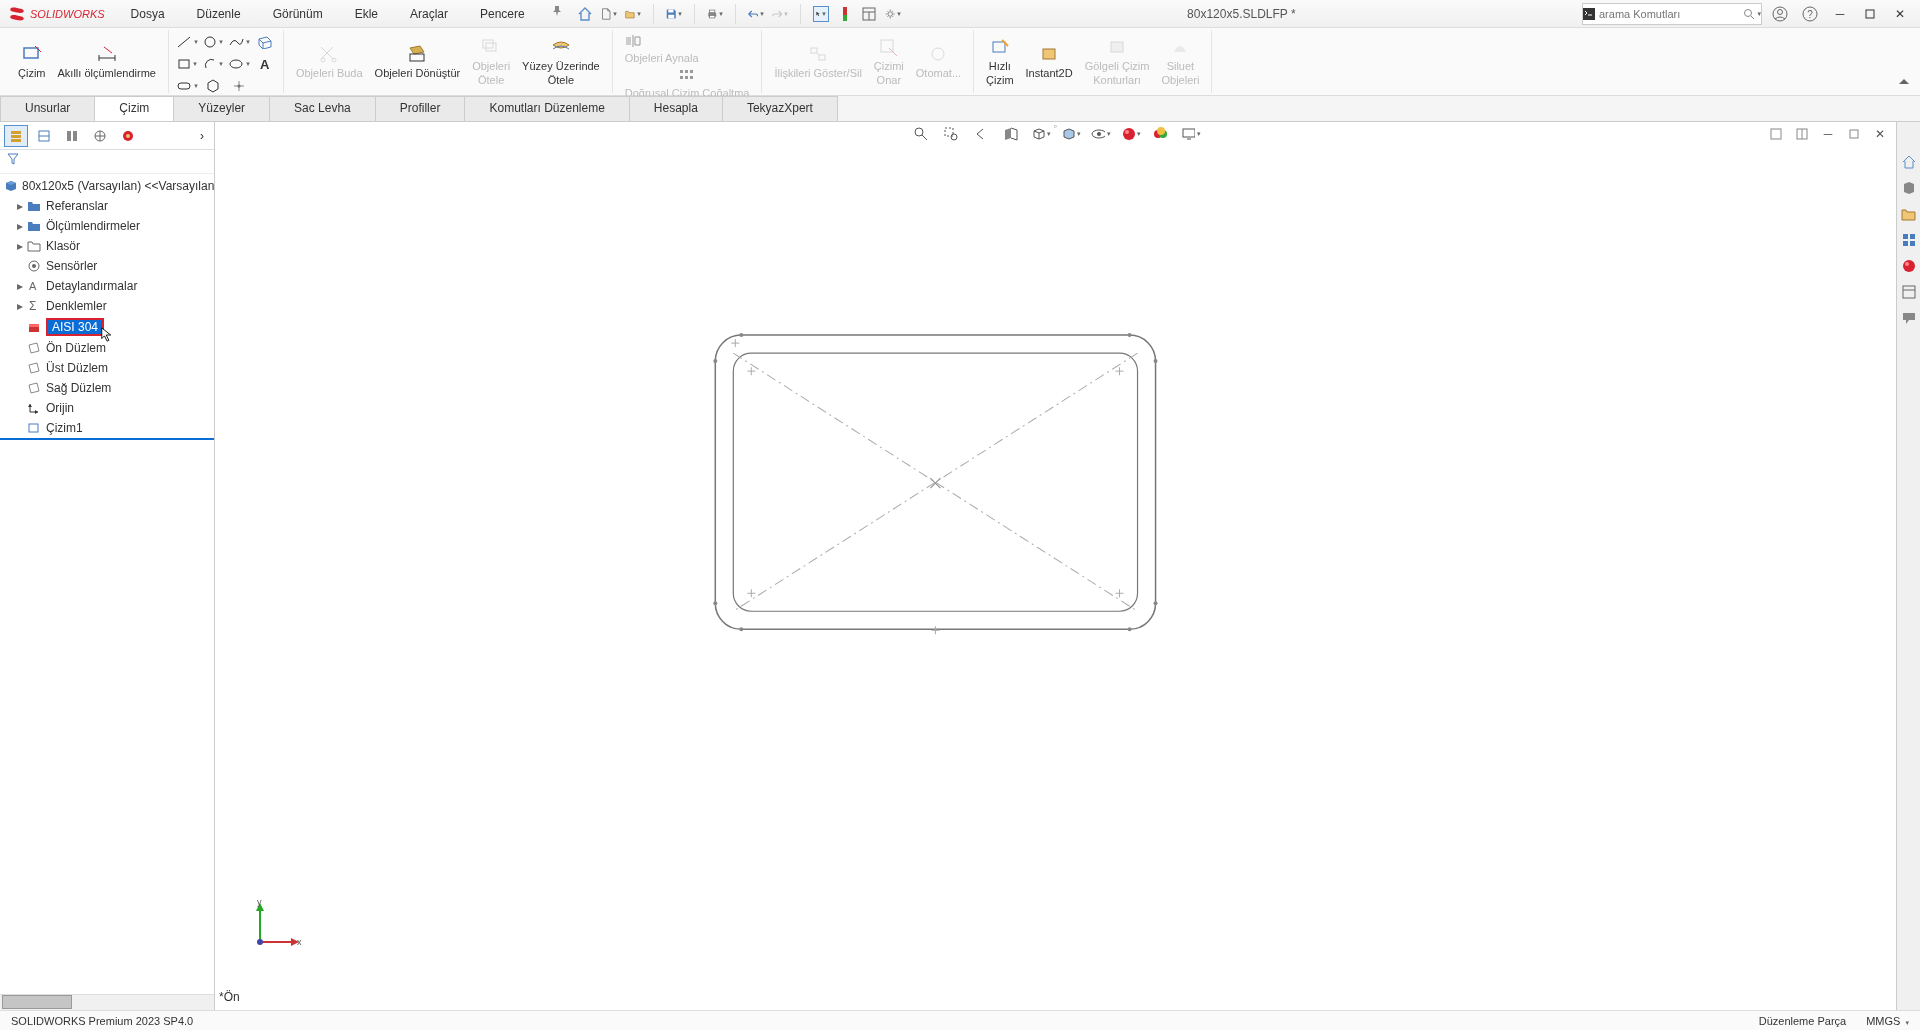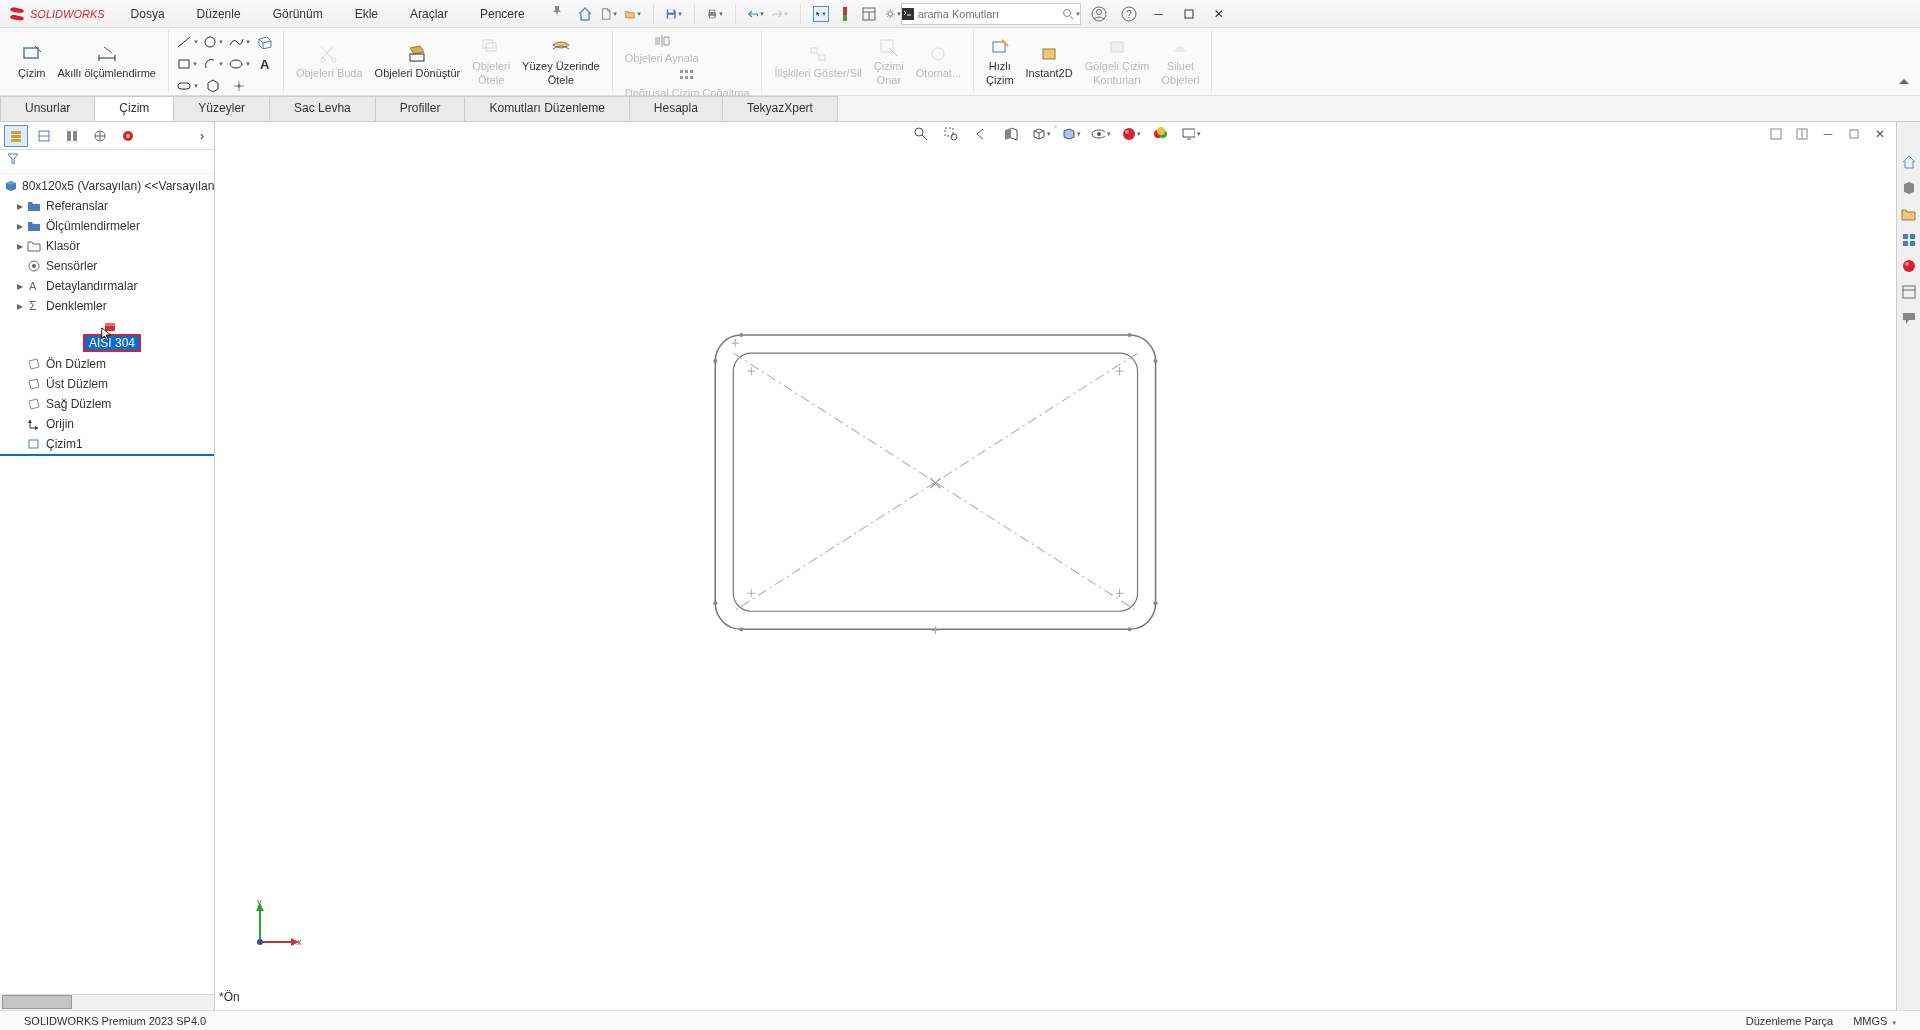--- a/index.html
+++ b/index.html
@@ -45,41 +45,41 @@
 .panel-tabs { height: 28px; display: flex; align-items: center; border-bottom: 1px solid #ddd; padding: 0 4px; gap: 4px; }
 .panel-tab { width: 24px; height: 22px; display: flex; align-items: center; justify-content: center; cursor: pointer; }
 .panel-tab.active { background: #e0ecf7; border: 1px solid #5a8fc7; }
 .panel-arrow { margin-left: auto; padding: 2px 6px; cursor: pointer; }
 .filter-row { height: 24px; padding: 2px 6px; border-bottom: 1px solid #eee; }
 .tree { flex: 1; overflow: auto; padding: 2px 0; }
 .tree-item { display: flex; align-items: center; padding: 2px 4px; cursor: pointer; white-space: nowrap; }
 .tree-item .expand { width: 12px; text-align: center; color: #666; }
 .tree-item .ticon { width: 16px; height: 16px; margin-right: 4px; display: flex; align-items: center; justify-content: center; }
 .tree-item.indent1 { padding-left: 14px; }
-.tree-item.highlighted { background: #fff; flex-direction: column; }
+.tree-item.highlighted { background: #fff; }
 .tree-item.highlighted .label-box { background: #0a6dd6; color: #fff; padding: 0 4px; border: 2px solid #d92231; }
 .tree-item.last-sketch { border-bottom: 2px solid #0a6dd6; }
 .scroller-x { height: 16px; border-top: 1px solid #ddd; background: #f0f0f0; display: flex; }
 .scroller-x .thumb { width: 70px; height: 14px; background: #c5c5c5; border: 1px solid #999; margin-left: 2px; }
 
 
 .canvas-area { flex: 1; position: relative; background: #fff; }
 .canvas-heads-up { position: absolute; top: 2px; left: 50%; transform: translateX(-50%); display: flex; gap: 10px; }
 .hu-btn { width: 20px; height: 20px; display: flex; align-items: center; justify-content: center; cursor: pointer; color: #555; }
 .canvas-doc-controls { position: absolute; top: 2px; right: 6px; display: flex; gap: 6px; }
 .canvas-svg { position: absolute; top: 28px; left: 0; right: 0; bottom: 0; }
 .triad { position: absolute; left: 30px; bottom: 50px; }
 .view-label { position: absolute; left: 4px; bottom: 6px; font-size: 12px; color: #333; }
 
 
 .task-pane { width: 24px; background: #f0f0f0; border-left: 1px solid #ccc; display: flex; flex-direction: column; padding-top: 30px; gap: 6px; align-items: center; }
 .tp-btn { width: 20px; height: 20px; display: flex; align-items: center; justify-content: center; cursor: pointer; }
 
 
-.status-bar { height: 20px; background: #fafafa; border-top: 1px solid #ddd; display: flex; align-items: center; padding: 0 24px; font-size: 11px; }
+.status-bar { height: 20px; background: #fafafa; border-top: 1px solid #ddd; display: flex; align-items: center; padding: 0 11px; font-size: 11px; }
 .status-right { margin-left: auto; display: flex; gap: 20px; }
 
 .sep { width: 1px; height: 20px; background: #ddd; margin: 0 4px; }
 .dd-arrow { font-size: 7px; color: #666; margin-left: 2px; }
 
 .cursor-ptr { position: absolute; width: 16px; height: 16px; pointer-events: none; }
 
 .splitter-handle { position: absolute; left: 215px; top: 50%; width: 8px; height: 30px; background: #e0e0e0; border: 1px solid #999; transform: translateY(-50%); }
 .collapse-handle { position: absolute; left: 50%; top: 0; width: 20px; height: 8px; display:flex; align-items:center; justify-content:center; color:#999; transform: translateX(-50%); }
 </style>
@@ -176,20 +176,21 @@
         </svg>
       </div>
     <div class="qt-icon">
         <svg width="14" height="14" viewBox="0 0 14 14">
           <circle cx="7" cy="7" r="3" fill="none" stroke="#666"></circle>
           <path fill="none" stroke="#666" d="M7 1 L7 3 M7 11 L7 13 M1 7 L3 7 M11 7 L13 7 M3 3 L4 4 M10 10 L11 11 M3 11 L4 10 M10 4 L11 3"></path>
         </svg>
         <span class="dd-arrow">▾</span>
       </div>
   </div>
+  <div class="title-center">80x120x5.SLDLFP *</div>
   <div class="title-right">
     <div class="search-box">
       <svg width="12" height="12" viewBox="0 0 12 12">
           <rect width="12" height="12" fill="#333"></rect>
           <path stroke="#fff" fill="none" d="M2 3 L4 5 L2 7 M5 7 L9 7"></path>
         </svg>
       <input type="text" placeholder="arama Komutları" style="">
       <svg width="12" height="12" viewBox="0 0 12 12">
           <circle cx="5" cy="5" r="3.5" fill="none" stroke="#888"></circle>
           <line x1="8" y1="8" x2="11" y2="11" stroke="#888"></line>
@@ -344,21 +345,21 @@
           <svg width="22" height="20">
             <path fill="#f0c674" stroke="#a07932" d="M3 8 Q11 2 19 8 Q11 14 3 8"></path>
             <path fill="none" stroke="#4a7dbd" d="M3 12 Q11 6 19 12"></path>
           </svg>
         </div>
       <span style="white-space:pre-line">Yüzey Üzerinde
 Ötele</span>
     </div>
   </div>
   <div class="ribbon-group" style="justify-content:space-around;align-items:flex-start;">
-    <div style="display:flex;align-items:center;gap:4px;" class="ribbon-btn-big disabled">
+    <div style="display:flex;align-items:flex-start;gap:4px;" class="ribbon-btn-big disabled">
       <svg width="16" height="14">
           <path stroke="#999" fill="none" d="M8 1 L8 13"></path>
           <path fill="#ccc" d="M1 3 L6 3 L6 11 L1 11 Z"></path>
           <path fill="none" stroke="#999" d="M10 3 L15 3 L15 11 L10 11 Z"></path>
         </svg>
       <span>Objeleri Aynala</span>
     </div>
     <div style="display:flex;align-items:center;gap:4px;" class="ribbon-btn-big disabled">
       <svg width="16" height="14">
           <rect x="1" y="1" width="3" height="3" fill="#999"></rect>

